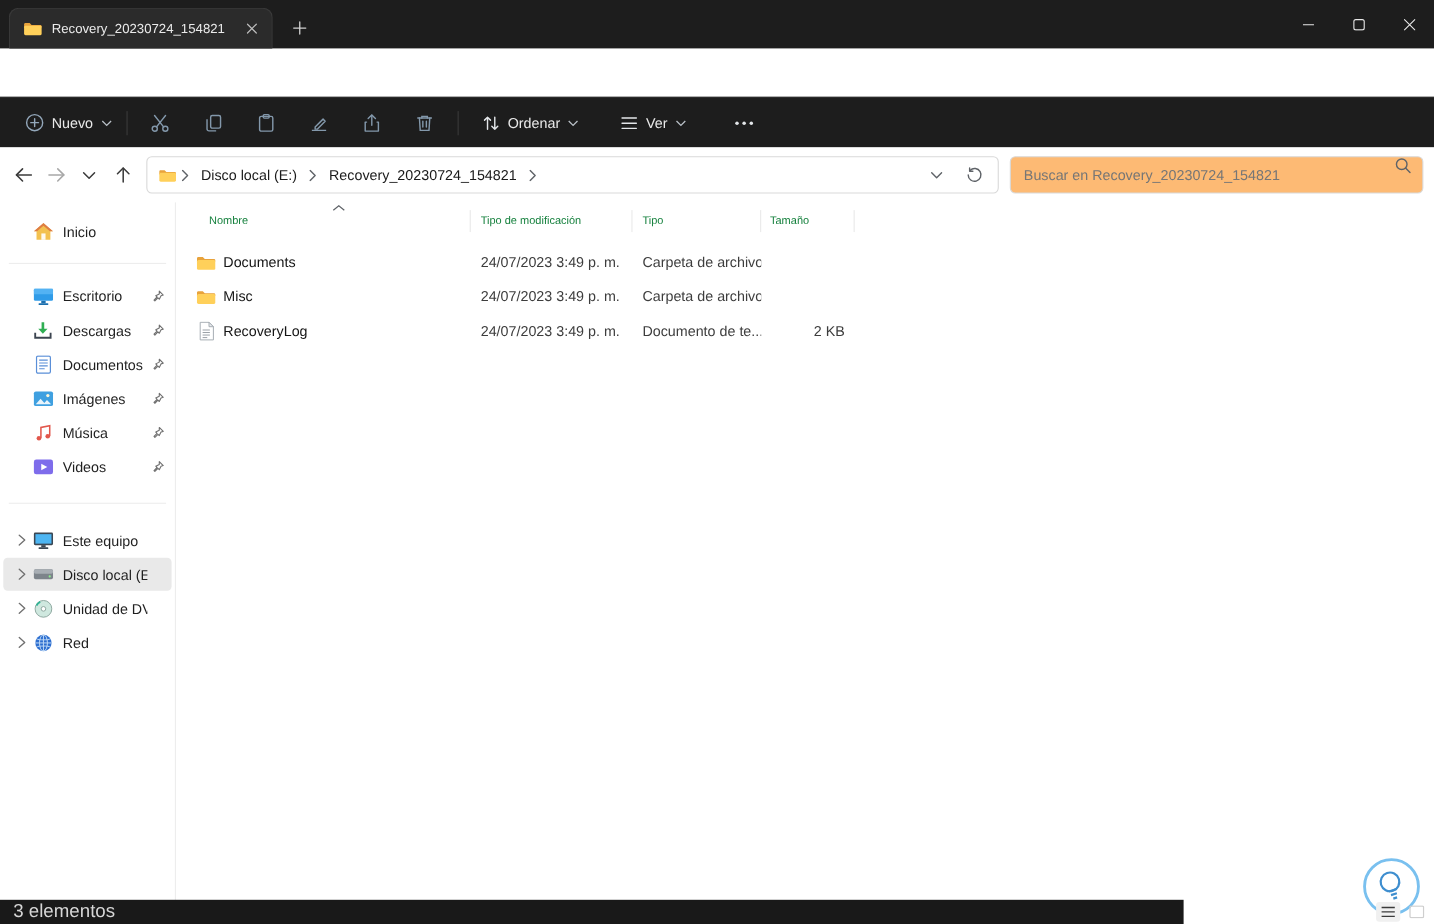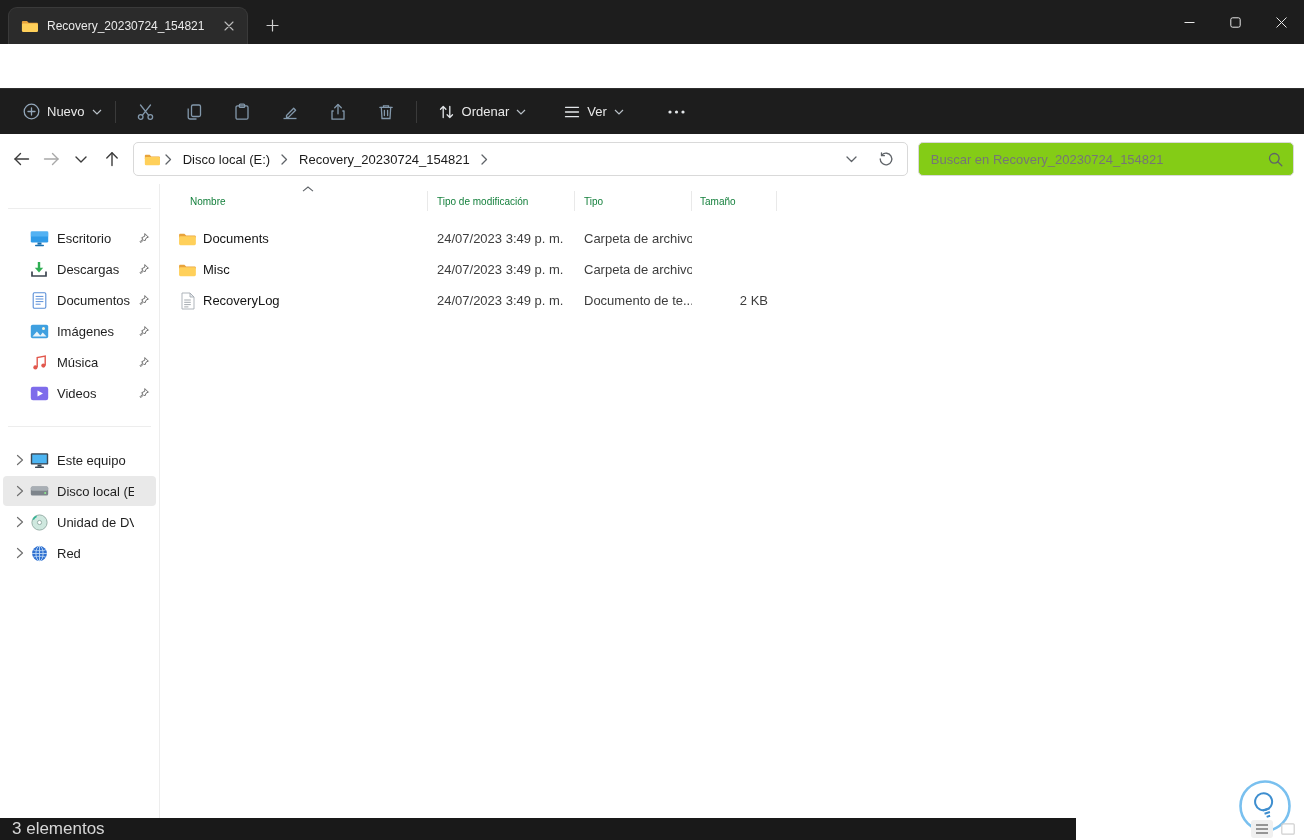--- a/index.html
+++ b/index.html
@@ -29,21 +29,21 @@
   
   .navbar { height:50px; background:#fff; display:flex; align-items:center; padding:0 10px 0 6px; }
   .nav-btn { width:31px; height:31px; border-radius:4px; display:flex; align-items:center; justify-content:center; }
   .addressbar { width:796px; height:34px; margin-left:6px; border:1px solid #d9d9d9; border-radius:5px;
                 display:flex; align-items:center; padding:0 8px 0 10px; gap:3px; background:#fff; }
   .crumb { font-size:13px; padding:3px 6px; border-radius:3px; white-space:nowrap; }
   .crumb-sep { display:flex; align-items:center; padding:0 2px; }
   .addr-right { margin-left:auto; display:flex; align-items:center; gap:8px; }
   .addr-ibtn { width:26px; height:26px; border-radius:4px; display:flex; align-items:center; justify-content:center; }
   .searchbox { width:386px; height:34px; margin-left:10px; border:1px solid #d9d9d9; border-radius:5px;
-               display:flex; align-items:center; padding:0 10px 0 12px; background:#84cc16; }
+               display:flex; padding:0 10px 0 12px; background:#fdba74; }
   .searchbox input { flex:1; border:none; outline:none; background:transparent; font:inherit; font-size:13px; color:#1a1a1a; }
   .searchbox input::placeholder { color:#767676; }
 
   
   .body { display:flex; height:678px; }
 
   
   .sidebar { width:160px; border-right:1px solid #ededed; padding-top:10px; flex-shrink:0; }
   .side-item { height:30px; margin:1px 3px; border-radius:4px; display:flex; align-items:center; padding:0 4px 0 8px; font-size:13px; }
   .side-item.selected { background:#e9e9e9; }
@@ -302,20 +302,32 @@
           <circle cx="6.3" cy="6.3" r="4.8"></circle>
           <path d="M10 10l3.8 3.8"></path>
         </g>
       </svg>
   </div>
 </div>
 
 <div class="body">
 
   <div class="sidebar">
+    <div class="side-item">
+      <span class="chev-slot"></span>
+      <span class="side-ic">
+        <svg width="19" height="17" viewBox="0 0 19 17">
+            <path d="M9.5 1L1 8.2h2.2V16h12.6V8.2H18z" fill="#f3c14f"></path>
+            <path d="M9.5 0.8L0.8 8.3h2.9l5.8-5 5.8 5h2.9z" fill="#de7d44"></path>
+            <rect x="7.6" y="10.2" width="3.8" height="5.8" fill="#fff" opacity="0.9"></rect>
+          </svg>
+      </span>
+      <span class="side-label">Inicio</span>
+      <span class="pin-slot"></span>
+    </div>
 
     <div class="side-div"></div>
 
     <div class="side-item">
       <span class="chev-slot"></span>
       <span class="side-ic">
         <svg width="19" height="17" viewBox="0 0 19 17">
             <rect x="0.8" y="1.5" width="17.4" height="11" rx="1.3" fill="#2f9be8"></rect>
             <rect x="0.8" y="1.5" width="17.4" height="5" fill="#5cb8f5" opacity="0.8"></rect>
             <rect x="7.5" y="12.5" width="4" height="2.2" fill="#1b6fae"></rect>

